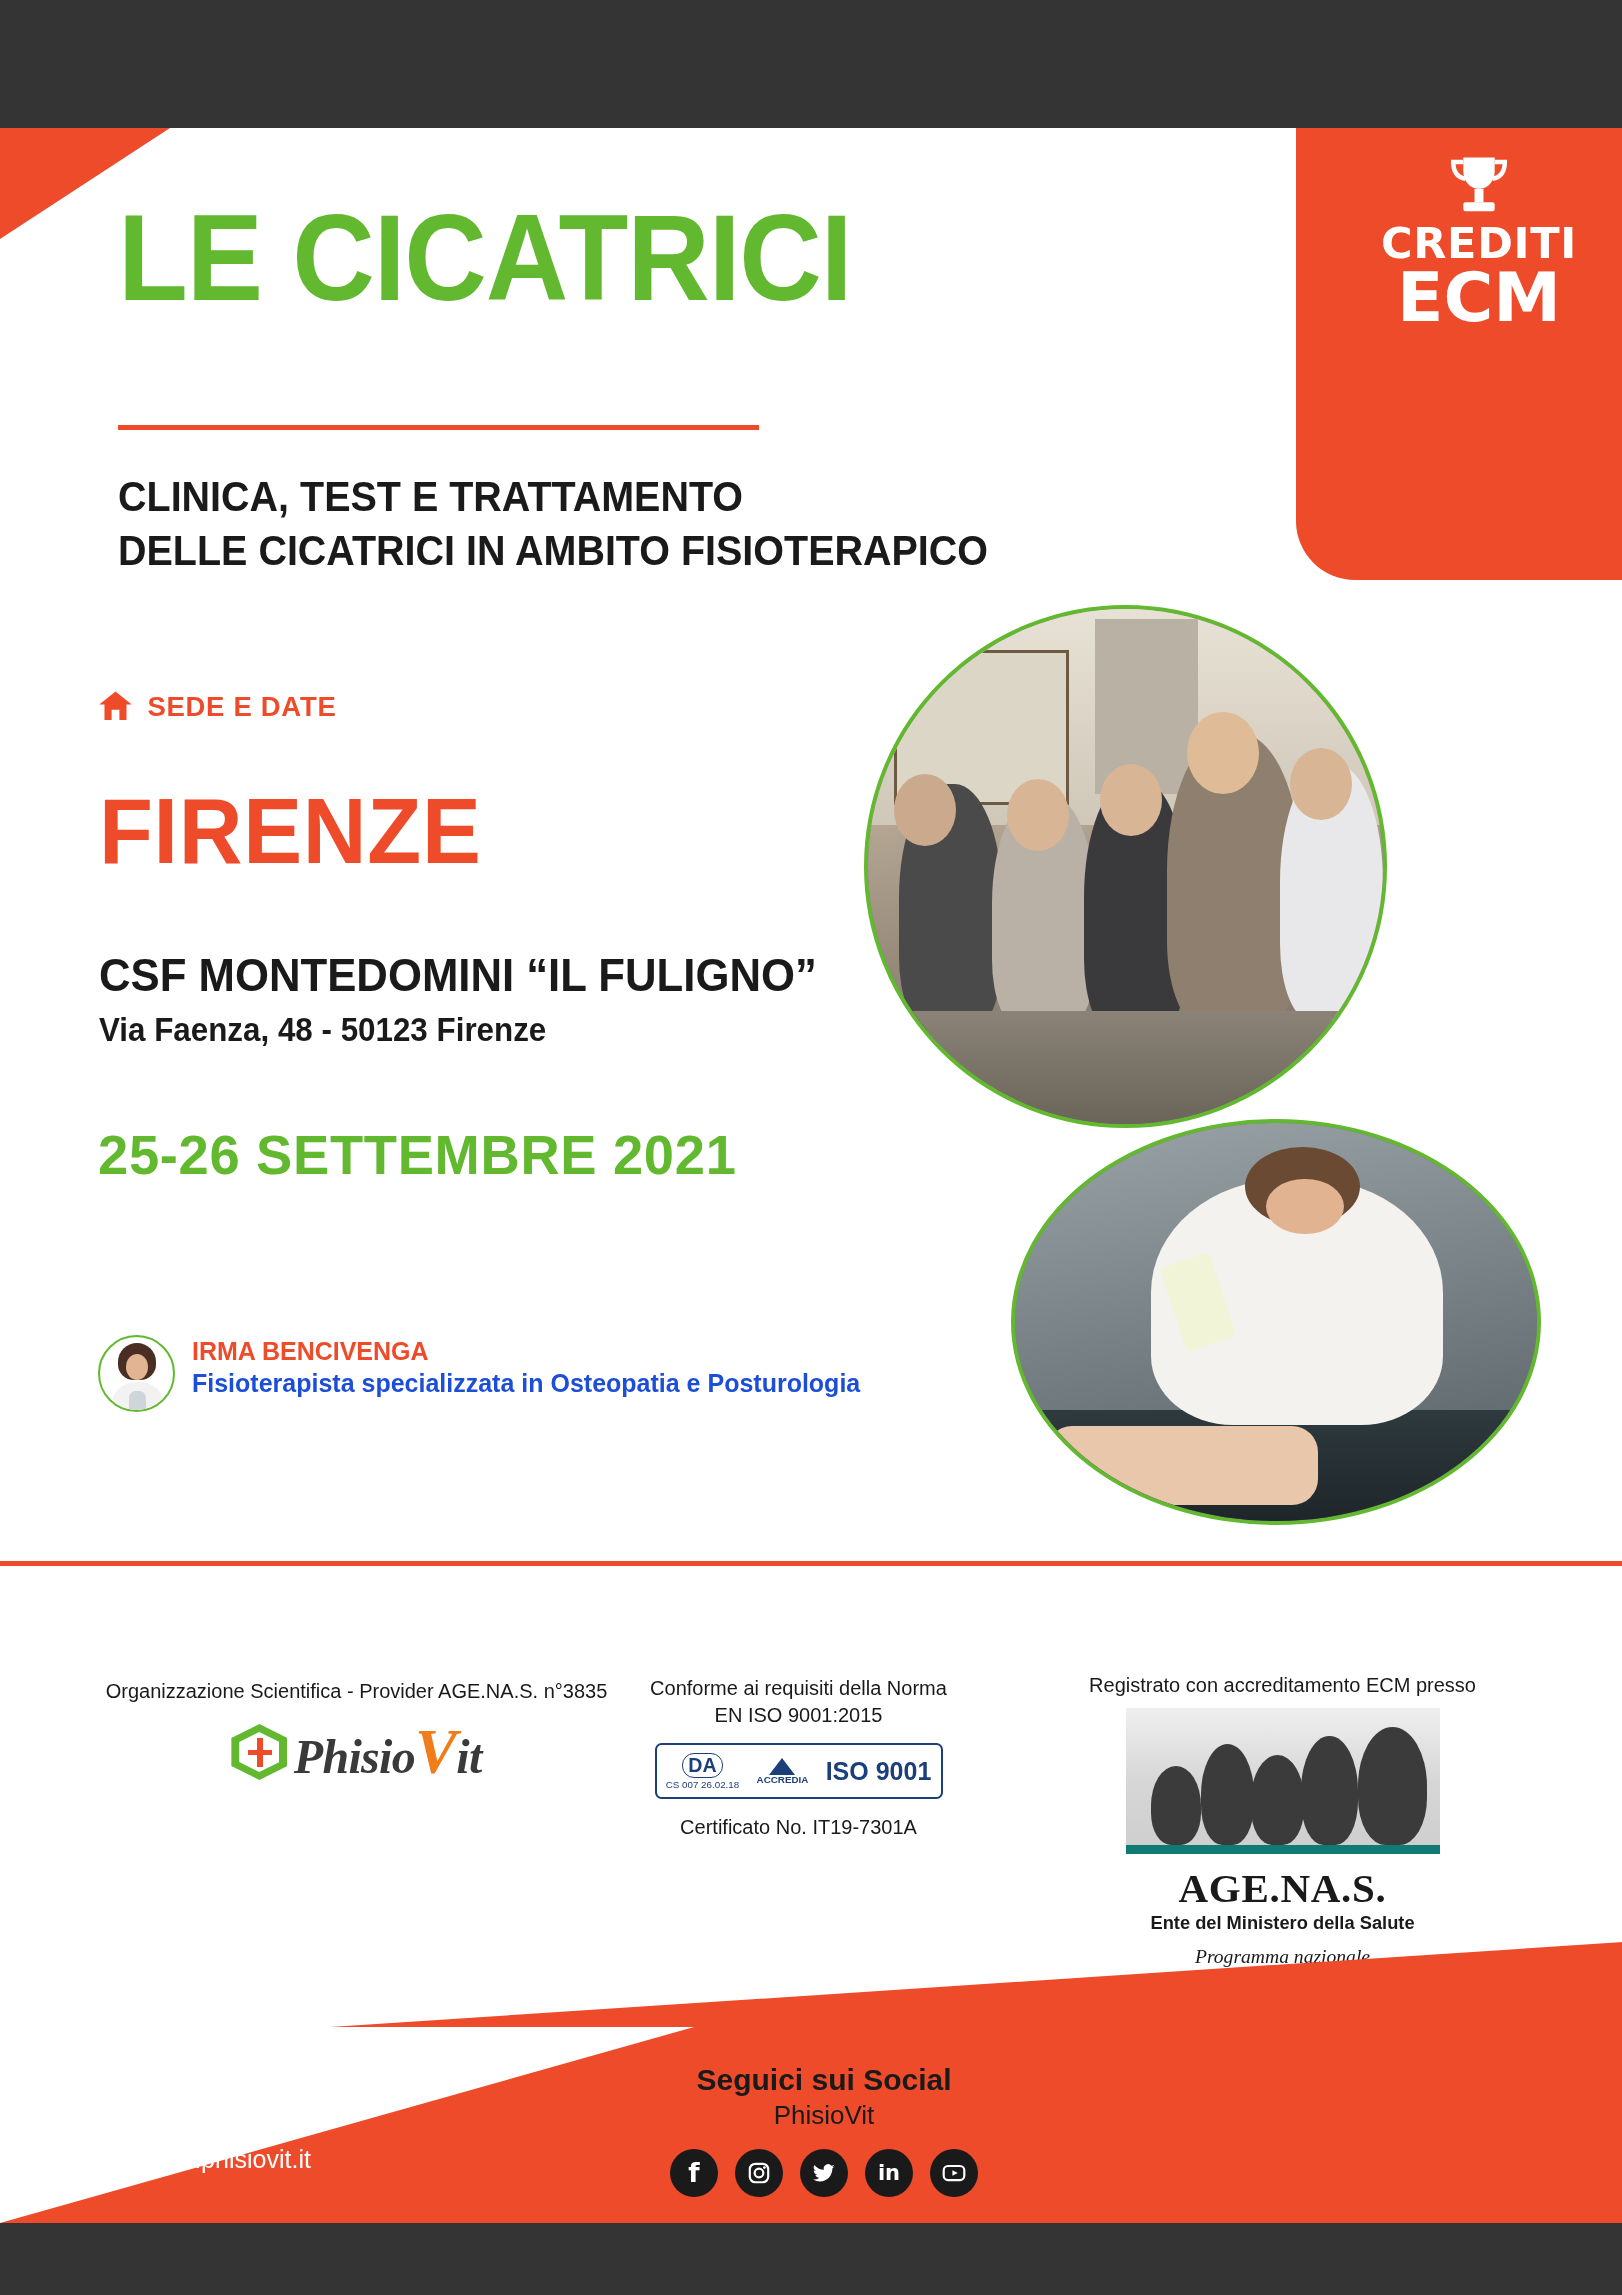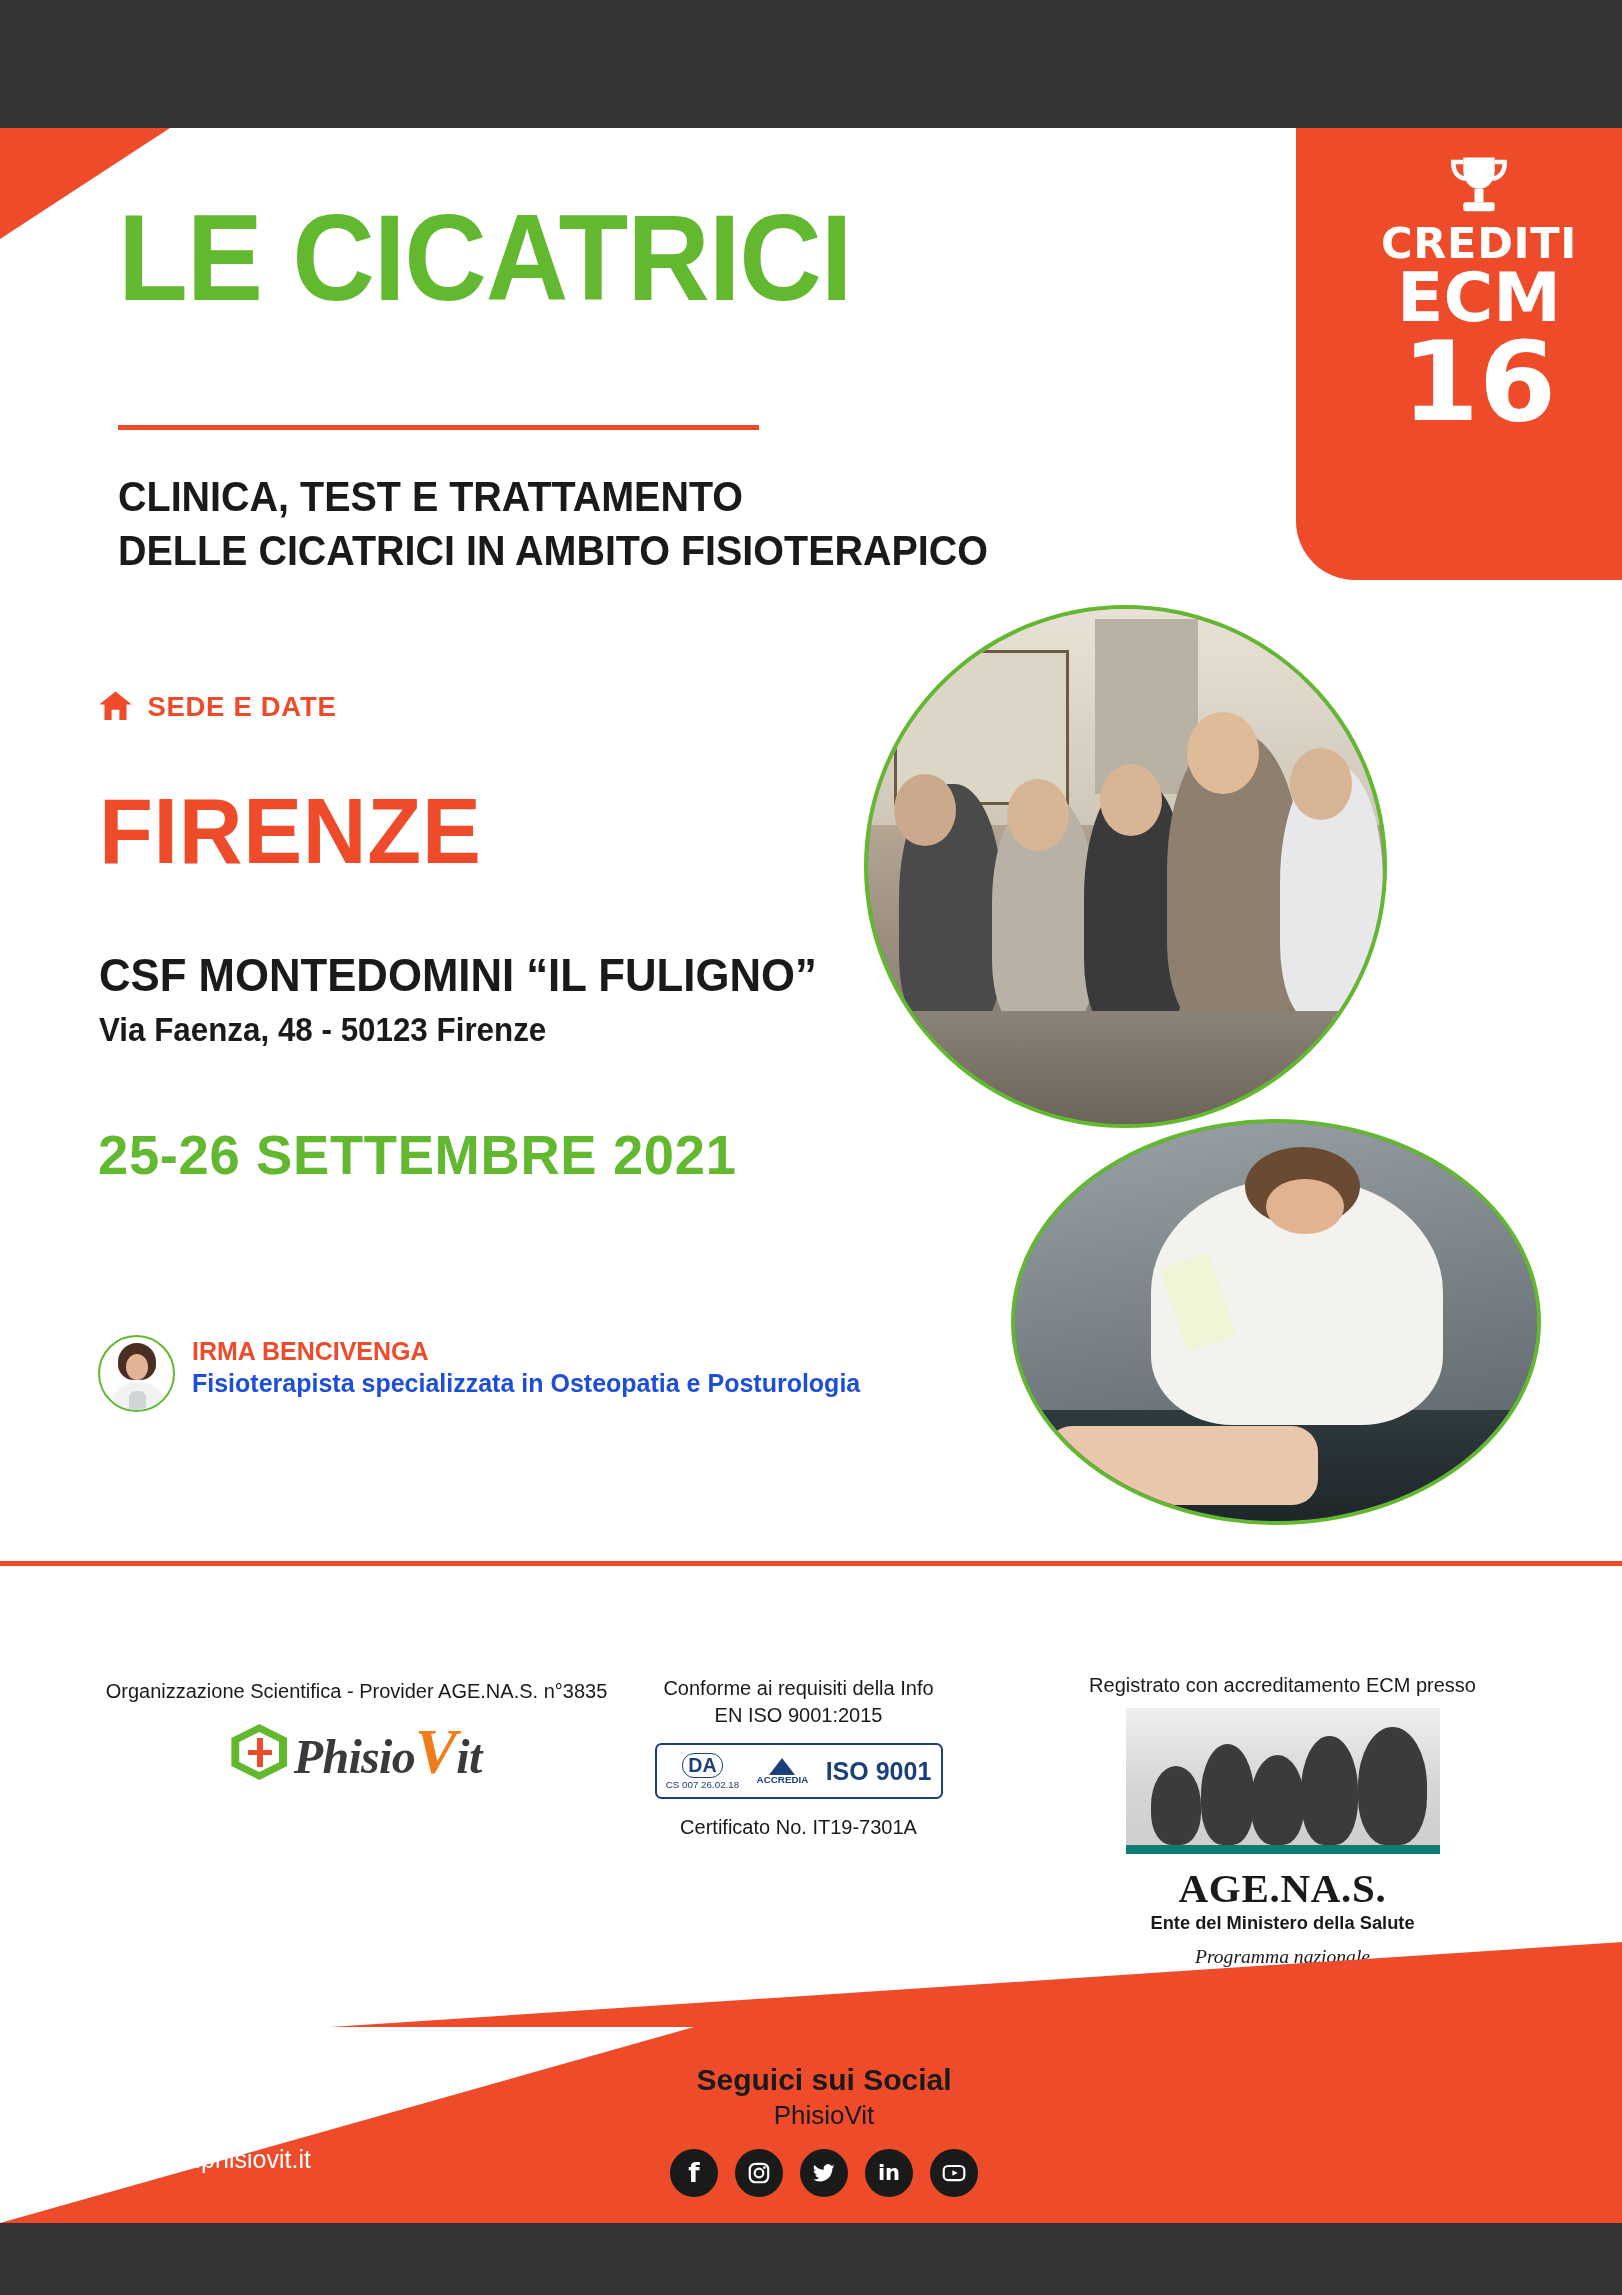--- a/index.html
+++ b/index.html
@@ -526,21 +526,20 @@
   <div class="ecm-inner">
     <svg class="trophy-icon" width="72" height="65" viewBox="0 0 64 58">
       <path d="M18 4h28v12c0 9-6 16-14 16S18 25 18 16V4z" fill="#ffffff"></path>
       <path d="M18 8H9c0 10 5 14 11 15" stroke="#ffffff" stroke-width="4" fill="none"></path>
       <path d="M46 8h9c0 10-5 14-11 15" stroke="#ffffff" stroke-width="4" fill="none"></path>
       <rect x="28" y="32" width="8" height="12" fill="#ffffff"></rect>
       <rect x="18" y="44" width="28" height="8" rx="2" fill="#ffffff"></rect>
     </svg>
     <div class="ecm-crediti">CREDITI</div>
     <div class="ecm-label">ECM</div>
-    <div class="ecm-number">16</div>
   </div>
 
   <div class="title-main">LE CICATRICI</div>
   <div class="title-rule"></div>
   <div class="subtitle">
     <div>CLINICA, TEST E TRATTAMENTO</div>
     <div>DELLE CICATRICI IN AMBITO FISIOTERAPICO</div>
   </div>
 
   <div class="sede-row">
@@ -607,21 +606,21 @@
         <div class="cross-v"></div>
           <div class="cross-h"></div>
       </div>
       <div class="pv-word">
         <span>Phisio</span><span class="orange">V</span><span>it</span>
       </div>
     </div>
   </div>
 
   <div class="cred cred-2">
-    <div class="cred-cap">Conforme ai requisiti della Info</div>
+    <div class="cred-cap">Conforme ai requisiti della Norma</div>
     <div class="cred-cap">EN ISO 9001:2015</div>
     <div class="iso-box">
       <div class="iso-da">
         <span class="big">DA</span>
         <div class="small">CS 007  26.02.18</div>
       </div>
       <div class="iso-accredia">
         <div class="tri"></div>
         <div class="nm">ACCREDIA</div>
       </div>

